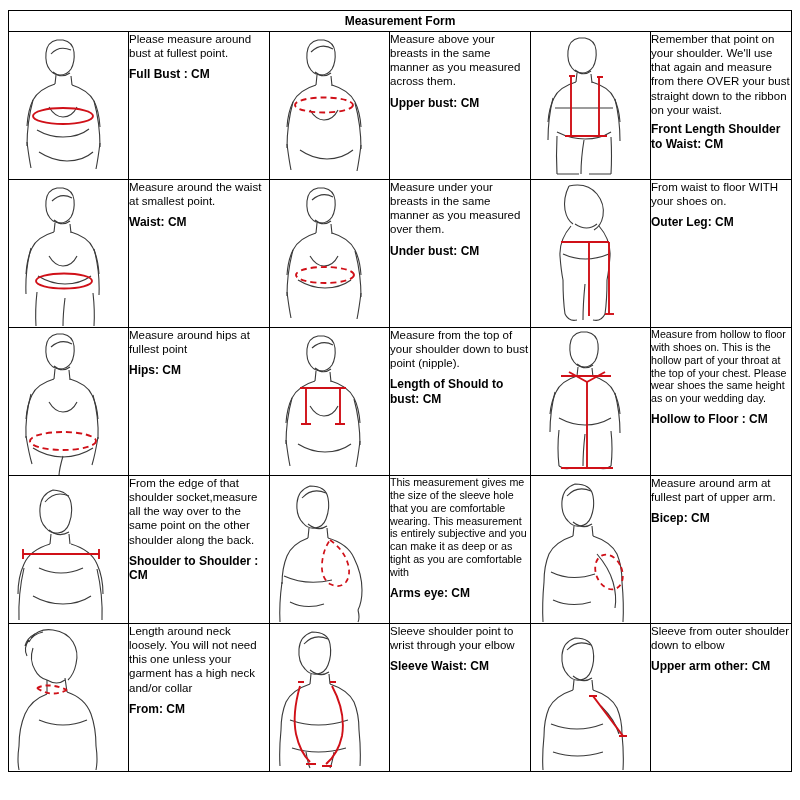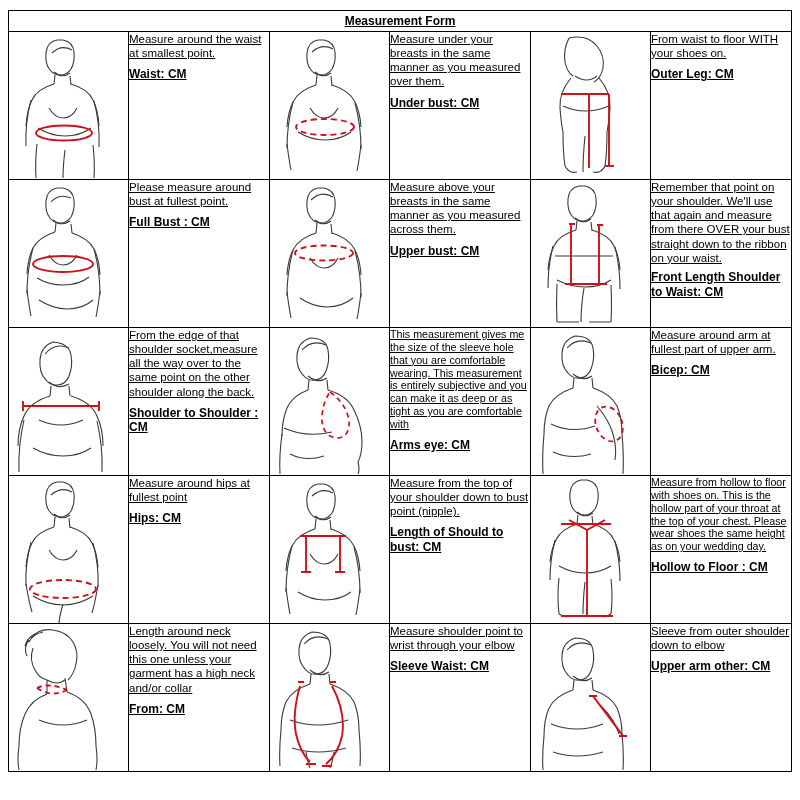--- a/index.html
+++ b/index.html
@@ -7,21 +7,20 @@
     margin: 0; padding: 0;
     width: 800px; height: 800px;
     background: #ffffff;
     font-family: "Liberation Sans", sans-serif;
   }
   #sheet {
     width: 800px; height: 800px;
     position: relative;
     background: #fff;
     padding: 10px 8px 8px 8px;
-    text-decoration: underline;
   }
   .title-bar {
     border: 1px solid #000;
     border-bottom: none;
     text-align: center;
     font-weight: bold;
     font-size: 12px;
     padding: 3px 0 3px 0;
     width: 100%;
   }
@@ -51,20 +50,96 @@
 </style>
 </head>
 <body>
 
 <div id="sheet">
 
   <div class="title-bar">Measurement Form</div>
 
   <table class="grid">
     <tbody>
+
+    <tr>
+      <td class="fig">
+        <svg width="120" height="148" viewBox="0 0 120 148">
+          <g fill="none" stroke="#3a3a3a" stroke-width="1.1">
+            <path d="M48 8 q-10 2 -11 13 q-1 11 4 17 q4 5 10 5 q7 0 11 -6 q4 -7 3 -17 q-1 -10 -11 -12 z"></path>
+            <path d="M42 22 q8 -9 20 -4"></path>
+            <path d="M44 40 q8 7 17 1"></path>
+            <path d="M47 43 l-1 9 M62 44 l1 9"></path>
+            <path d="M46 52 q-16 5 -22 16 q-5 10 -6 26 M63 53 q16 5 22 16 q5 10 6 26"></path>
+            <path d="M24 68 q-6 22 -6 46 M85 69 q6 22 6 46"></path>
+            <path d="M18 110 q2 16 4 26 M91 111 q-2 16 -4 26"></path>
+            <path d="M28 98 q12 7 26 7 q16 0 26 -8"></path>
+            <path d="M30 120 q14 9 28 9 q16 0 26 -9"></path>
+            <path d="M40 75 q6 10 14 10 q9 0 14 -10"></path>
+          </g>
+          <g fill="none" stroke="#d01018" stroke-width="1.9">
+            <ellipse cx="54" cy="84" rx="30" ry="8"></ellipse>
+          </g>
+        </svg>
+      </td>
+      <td class="txt">
+        <span class="para">Please measure around bust at fullest point.</span>
+        <span class="label">Full Bust :  CM</span>
+      </td>
+
+      <td class="fig">
+        <svg width="120" height="148" viewBox="0 0 120 148">
+          <g fill="none" stroke="#3a3a3a" stroke-width="1.1">
+            <path d="M48 8 q-10 2 -11 13 q-1 11 4 17 q4 5 10 5 q7 0 11 -6 q4 -7 3 -17 q-1 -10 -11 -12 z"></path>
+            <path d="M41 20 q10 -10 22 -3"></path>
+            <path d="M45 40 q8 7 16 1"></path>
+            <path d="M47 43 l-1 10 M61 44 l1 10"></path>
+            <path d="M46 53 q-17 5 -23 17 q-5 10 -6 25 M62 53 q17 5 23 17 q5 10 6 25"></path>
+            <path d="M23 70 q-6 22 -6 46 M85 71 q6 22 6 46"></path>
+            <path d="M17 112 q2 16 4 26 M91 113 q-2 16 -4 26"></path>
+            <path d="M30 118 q13 9 27 9 q15 0 26 -9"></path>
+            <path d="M40 78 q6 10 14 10 q9 0 14 -10"></path>
+          </g>
+          <g fill="none" stroke="#d01018" stroke-width="1.9">
+            <ellipse cx="54" cy="73" rx="29" ry="7.5" stroke-dasharray="6 4"></ellipse>
+          </g>
+        </svg>
+      </td>
+      <td class="txt">
+        <span class="para">Measure above your breasts in the same manner as you measured across them.</span>
+        <span class="label">Upper bust:  CM</span>
+      </td>
+
+      <td class="fig">
+        <svg width="120" height="148" viewBox="0 0 120 148">
+          <g fill="none" stroke="#3a3a3a" stroke-width="1.1">
+            <path d="M48 6 q-10 2 -11 13 q-1 11 4 17 q4 5 10 5 q7 0 11 -6 q4 -7 3 -17 q-1 -10 -11 -12 z"></path>
+            <path d="M44 38 q8 7 16 1"></path>
+            <path d="M46 41 l-1 9 M60 42 l1 9"></path>
+            <path d="M45 50 q-17 5 -22 16 q-5 10 -6 24 M61 50 q17 5 22 16 q5 10 6 24"></path>
+            <path d="M22 66 q-5 20 -5 42 M84 67 q5 20 5 42"></path>
+            <path d="M26 100 q14 7 28 7 q15 0 26 -7"></path>
+            <path d="M24 76 h58"></path>
+            <path d="M26 104 q-1 20 0 38 M80 105 q1 20 0 37"></path>
+            <path d="M53 108 q-3 18 -3 34"></path>
+            <path d="M26 142 h22 M58 142 h22"></path>
+          </g>
+          <g fill="none" stroke="#d01018" stroke-width="1.9">
+            <path d="M40 44 L40 104"></path>
+            <path d="M68 45 L68 104"></path>
+            <path d="M38 44 h6 M66 45 h6"></path>
+            <path d="M34 104 h42"></path>
+          </g>
+        </svg>
+      </td>
+      <td class="txt">
+        <span class="para">Remember that point on your shoulder. We'll use that again and measure from there OVER your bust straight down to the ribbon on your waist.</span>
+        <span class="label tight">Front Length Shoulder to Waist:  CM</span>
+      </td>
+    </tr>
 
     <tr>
       <td class="fig">
         <svg width="120" height="148" viewBox="0 0 120 148">
           <g fill="none" stroke="#3a3a3a" stroke-width="1.1">
             <path d="M48 8 q-10 2 -11 13 q-1 11 4 17 q4 5 10 5 q7 0 11 -6 q4 -7 3 -17 q-1 -10 -11 -12 z"></path>
             <path d="M43 21 q9 -9 20 -3"></path>
             <path d="M45 40 q8 7 16 1"></path>
             <path d="M46 43 l-1 9 M61 44 l1 9"></path>
             <path d="M45 52 q-17 5 -22 16 q-5 10 -6 26 M62 52 q17 5 22 16 q5 10 6 26"></path>
@@ -131,89 +206,91 @@
       <td class="txt">
         <span class="para">From waist to floor WITH your shoes on.</span>
         <span class="label">Outer Leg:  CM</span>
       </td>
     </tr>
 
     <tr>
       <td class="fig">
         <svg width="120" height="148" viewBox="0 0 120 148">
           <g fill="none" stroke="#3a3a3a" stroke-width="1.1">
+            <path d="M48 6 q-10 2 -11 13 q-1 11 4 17 q4 5 10 5 q7 0 11 -6 q4 -7 3 -17 q-1 -10 -11 -12 z"></path>
+            <path d="M42 19 q10 -9 21 -3"></path>
+            <path d="M45 38 q8 7 16 1"></path>
+            <path d="M46 41 l-1 10 M60 42 l1 10"></path>
+            <path d="M45 51 q-17 5 -22 16 q-5 10 -6 24 M61 51 q17 5 22 16 q5 10 6 24"></path>
+            <path d="M22 66 q-6 22 -5 44 M84 67 q6 22 5 44"></path>
+            <path d="M17 108 q3 18 6 28 M89 109 q-3 18 -6 28"></path>
+            <path d="M40 74 q6 10 14 10 q9 0 14 -10"></path>
+            <path d="M24 120 q14 9 30 9 q16 0 30 -9"></path>
+            <path d="M54 128 q-4 14 -4 20"></path>
+          </g>
+          <g fill="none" stroke="#d01018" stroke-width="1.9">
+            <ellipse cx="54" cy="113" rx="33" ry="9" stroke-dasharray="6 4"></ellipse>
+          </g>
+        </svg>
+      </td>
+      <td class="txt">
+        <span class="para">Measure around hips at fullest point</span>
+        <span class="label">Hips:  CM</span>
+      </td>
+
+      <td class="fig">
+        <svg width="120" height="148" viewBox="0 0 120 148">
+          <g fill="none" stroke="#3a3a3a" stroke-width="1.1">
             <path d="M48 8 q-10 2 -11 13 q-1 11 4 17 q4 5 10 5 q7 0 11 -6 q4 -7 3 -17 q-1 -10 -11 -12 z"></path>
-            <path d="M42 22 q8 -9 20 -4"></path>
-            <path d="M44 40 q8 7 17 1"></path>
-            <path d="M47 43 l-1 9 M62 44 l1 9"></path>
-            <path d="M46 52 q-16 5 -22 16 q-5 10 -6 26 M63 53 q16 5 22 16 q5 10 6 26"></path>
-            <path d="M24 68 q-6 22 -6 46 M85 69 q6 22 6 46"></path>
-            <path d="M18 110 q2 16 4 26 M91 111 q-2 16 -4 26"></path>
-            <path d="M28 98 q12 7 26 7 q16 0 26 -8"></path>
-            <path d="M30 120 q14 9 28 9 q16 0 26 -9"></path>
-            <path d="M40 75 q6 10 14 10 q9 0 14 -10"></path>
-          </g>
-          <g fill="none" stroke="#d01018" stroke-width="1.9">
-            <ellipse cx="54" cy="84" rx="30" ry="8"></ellipse>
-          </g>
-        </svg>
-      </td>
-      <td class="txt">
-        <span class="para">Please measure around bust at fullest point.</span>
-        <span class="label">Full Bust :  CM</span>
-      </td>
-
-      <td class="fig">
-        <svg width="120" height="148" viewBox="0 0 120 148">
-          <g fill="none" stroke="#3a3a3a" stroke-width="1.1">
-            <path d="M48 8 q-10 2 -11 13 q-1 11 4 17 q4 5 10 5 q7 0 11 -6 q4 -7 3 -17 q-1 -10 -11 -12 z"></path>
-            <path d="M41 20 q10 -10 22 -3"></path>
+            <path d="M42 20 q10 -9 21 -3"></path>
             <path d="M45 40 q8 7 16 1"></path>
-            <path d="M47 43 l-1 10 M61 44 l1 10"></path>
-            <path d="M46 53 q-17 5 -23 17 q-5 10 -6 25 M62 53 q17 5 23 17 q5 10 6 25"></path>
-            <path d="M23 70 q-6 22 -6 46 M85 71 q6 22 6 46"></path>
-            <path d="M17 112 q2 16 4 26 M91 113 q-2 16 -4 26"></path>
-            <path d="M30 118 q13 9 27 9 q15 0 26 -9"></path>
+            <path d="M46 43 l-1 10 M60 44 l1 10"></path>
+            <path d="M45 53 q-17 5 -23 17 q-5 10 -6 25 M61 53 q17 5 23 17 q5 10 6 25"></path>
+            <path d="M22 70 q-6 22 -6 46 M84 71 q6 22 6 46"></path>
+            <path d="M16 112 q2 16 4 26 M90 113 q-2 16 -4 26"></path>
             <path d="M40 78 q6 10 14 10 q9 0 14 -10"></path>
-          </g>
-          <g fill="none" stroke="#d01018" stroke-width="1.9">
-            <ellipse cx="54" cy="73" rx="29" ry="7.5" stroke-dasharray="6 4"></ellipse>
-          </g>
-        </svg>
-      </td>
-      <td class="txt">
-        <span class="para">Measure above your breasts in the same manner as you measured across them.</span>
-        <span class="label">Upper bust:  CM</span>
-      </td>
-
-      <td class="fig">
-        <svg width="120" height="148" viewBox="0 0 120 148">
-          <g fill="none" stroke="#3a3a3a" stroke-width="1.1">
-            <path d="M48 6 q-10 2 -11 13 q-1 11 4 17 q4 5 10 5 q7 0 11 -6 q4 -7 3 -17 q-1 -10 -11 -12 z"></path>
-            <path d="M44 38 q8 7 16 1"></path>
-            <path d="M46 41 l-1 9 M60 42 l1 9"></path>
-            <path d="M45 50 q-17 5 -22 16 q-5 10 -6 24 M61 50 q17 5 22 16 q5 10 6 24"></path>
-            <path d="M22 66 q-5 20 -5 42 M84 67 q5 20 5 42"></path>
-            <path d="M26 100 q14 7 28 7 q15 0 26 -7"></path>
-            <path d="M24 76 h58"></path>
-            <path d="M26 104 q-1 20 0 38 M80 105 q1 20 0 37"></path>
-            <path d="M53 108 q-3 18 -3 34"></path>
-            <path d="M26 142 h22 M58 142 h22"></path>
-          </g>
-          <g fill="none" stroke="#d01018" stroke-width="1.9">
-            <path d="M40 44 L40 104"></path>
-            <path d="M68 45 L68 104"></path>
-            <path d="M38 44 h6 M66 45 h6"></path>
-            <path d="M34 104 h42"></path>
-          </g>
-        </svg>
-      </td>
-      <td class="txt">
-        <span class="para">Remember that point on your shoulder. We'll use that again and measure from there OVER your bust straight down to the ribbon on your waist.</span>
-        <span class="label tight">Front Length Shoulder to Waist:  CM</span>
+            <path d="M28 116 q13 8 27 8 q15 0 26 -8"></path>
+          </g>
+          <g fill="none" stroke="#d01018" stroke-width="1.9">
+            <path d="M30 60 h46"></path>
+            <path d="M36 60 L36 96"></path>
+            <path d="M70 61 L70 96"></path>
+            <path d="M31 96 h10 M65 96 h10"></path>
+          </g>
+        </svg>
+      </td>
+      <td class="txt">
+        <span class="para">Measure from the top of your shoulder down to bust point (nipple).</span>
+        <span class="label">Length of Should to bust:  CM</span>
+      </td>
+
+      <td class="fig">
+        <svg width="120" height="148" viewBox="0 0 120 148">
+          <g fill="none" stroke="#3a3a3a" stroke-width="1.1">
+            <path d="M50 4 q-10 2 -11 13 q-1 11 4 17 q4 5 10 5 q7 0 11 -6 q4 -7 3 -17 q-1 -10 -11 -12 z"></path>
+            <path d="M46 36 q8 7 16 1"></path>
+            <path d="M47 39 l-1 9 M61 40 l1 9"></path>
+            <path d="M46 48 q-16 5 -21 16 q-5 10 -6 22 M62 48 q16 5 21 16 q5 10 6 22"></path>
+            <path d="M24 64 q-5 20 -5 40 M84 65 q5 20 5 40"></path>
+            <path d="M28 90 q13 7 26 7 q14 0 26 -7"></path>
+            <path d="M28 102 q-2 18 0 36 M80 103 q2 18 0 35"></path>
+            <path d="M54 106 q-2 18 -2 32"></path>
+            <path d="M28 138 q6 4 12 2 M80 138 q-6 4 -12 2"></path>
+          </g>
+          <g fill="none" stroke="#d01018" stroke-width="1.9">
+            <path d="M30 48 h50"></path>
+            <path d="M38 44 L56 54 L74 44"></path>
+            <path d="M56 54 L56 140"></path>
+            <path d="M30 140 h52"></path>
+          </g>
+        </svg>
+      </td>
+      <td class="txt narrow">
+        <span class="para">Measure from hollow to floor with shoes on. This is the hollow part of your throat at the top of your chest. Please wear shoes the same height as on your wedding day.</span>
+        <span class="label">Hollow to Floor :  CM</span>
       </td>
     </tr>
 
     <tr>
       <td class="fig">
         <svg width="120" height="148" viewBox="0 0 120 148">
           <g fill="none" stroke="#3a3a3a" stroke-width="1.1">
             <path d="M44 14 q-12 4 -13 18 q-1 13 6 20 q5 6 12 5 q8 -1 11 -9 q4 -10 2 -21 q-2 -12 -18 -13 z"></path>
             <path d="M36 26 q10 -12 24 -6"></path>
             <path d="M40 54 q10 8 20 2"></path>
@@ -279,98 +356,20 @@
       <td class="txt">
         <span class="para">Measure around arm at fullest part of upper arm.</span>
         <span class="label">Bicep:  CM</span>
       </td>
     </tr>
 
     <tr>
       <td class="fig">
         <svg width="120" height="148" viewBox="0 0 120 148">
           <g fill="none" stroke="#3a3a3a" stroke-width="1.1">
-            <path d="M48 6 q-10 2 -11 13 q-1 11 4 17 q4 5 10 5 q7 0 11 -6 q4 -7 3 -17 q-1 -10 -11 -12 z"></path>
-            <path d="M42 19 q10 -9 21 -3"></path>
-            <path d="M45 38 q8 7 16 1"></path>
-            <path d="M46 41 l-1 10 M60 42 l1 10"></path>
-            <path d="M45 51 q-17 5 -22 16 q-5 10 -6 24 M61 51 q17 5 22 16 q5 10 6 24"></path>
-            <path d="M22 66 q-6 22 -5 44 M84 67 q6 22 5 44"></path>
-            <path d="M17 108 q3 18 6 28 M89 109 q-3 18 -6 28"></path>
-            <path d="M40 74 q6 10 14 10 q9 0 14 -10"></path>
-            <path d="M24 120 q14 9 30 9 q16 0 30 -9"></path>
-            <path d="M54 128 q-4 14 -4 20"></path>
-          </g>
-          <g fill="none" stroke="#d01018" stroke-width="1.9">
-            <ellipse cx="54" cy="113" rx="33" ry="9" stroke-dasharray="6 4"></ellipse>
-          </g>
-        </svg>
-      </td>
-      <td class="txt">
-        <span class="para">Measure around hips at fullest point</span>
-        <span class="label">Hips:  CM</span>
-      </td>
-
-      <td class="fig">
-        <svg width="120" height="148" viewBox="0 0 120 148">
-          <g fill="none" stroke="#3a3a3a" stroke-width="1.1">
-            <path d="M48 8 q-10 2 -11 13 q-1 11 4 17 q4 5 10 5 q7 0 11 -6 q4 -7 3 -17 q-1 -10 -11 -12 z"></path>
-            <path d="M42 20 q10 -9 21 -3"></path>
-            <path d="M45 40 q8 7 16 1"></path>
-            <path d="M46 43 l-1 10 M60 44 l1 10"></path>
-            <path d="M45 53 q-17 5 -23 17 q-5 10 -6 25 M61 53 q17 5 23 17 q5 10 6 25"></path>
-            <path d="M22 70 q-6 22 -6 46 M84 71 q6 22 6 46"></path>
-            <path d="M16 112 q2 16 4 26 M90 113 q-2 16 -4 26"></path>
-            <path d="M40 78 q6 10 14 10 q9 0 14 -10"></path>
-            <path d="M28 116 q13 8 27 8 q15 0 26 -8"></path>
-          </g>
-          <g fill="none" stroke="#d01018" stroke-width="1.9">
-            <path d="M30 60 h46"></path>
-            <path d="M36 60 L36 96"></path>
-            <path d="M70 61 L70 96"></path>
-            <path d="M31 96 h10 M65 96 h10"></path>
-          </g>
-        </svg>
-      </td>
-      <td class="txt">
-        <span class="para">Measure from the top of your shoulder down to bust point (nipple).</span>
-        <span class="label">Length of Should to bust:  CM</span>
-      </td>
-
-      <td class="fig">
-        <svg width="120" height="148" viewBox="0 0 120 148">
-          <g fill="none" stroke="#3a3a3a" stroke-width="1.1">
-            <path d="M50 4 q-10 2 -11 13 q-1 11 4 17 q4 5 10 5 q7 0 11 -6 q4 -7 3 -17 q-1 -10 -11 -12 z"></path>
-            <path d="M46 36 q8 7 16 1"></path>
-            <path d="M47 39 l-1 9 M61 40 l1 9"></path>
-            <path d="M46 48 q-16 5 -21 16 q-5 10 -6 22 M62 48 q16 5 21 16 q5 10 6 22"></path>
-            <path d="M24 64 q-5 20 -5 40 M84 65 q5 20 5 40"></path>
-            <path d="M28 90 q13 7 26 7 q14 0 26 -7"></path>
-            <path d="M28 102 q-2 18 0 36 M80 103 q2 18 0 35"></path>
-            <path d="M54 106 q-2 18 -2 32"></path>
-            <path d="M28 138 q6 4 12 2 M80 138 q-6 4 -12 2"></path>
-          </g>
-          <g fill="none" stroke="#d01018" stroke-width="1.9">
-            <path d="M30 48 h50"></path>
-            <path d="M38 44 L56 54 L74 44"></path>
-            <path d="M56 54 L56 140"></path>
-            <path d="M30 140 h52"></path>
-          </g>
-        </svg>
-      </td>
-      <td class="txt narrow">
-        <span class="para">Measure from hollow to floor with shoes on. This is the hollow part of your throat at the top of your chest. Please wear shoes the same height as on your wedding day.</span>
-        <span class="label">Hollow to Floor :  CM</span>
-      </td>
-    </tr>
-
-    <tr>
-      <td class="fig">
-        <svg width="120" height="148" viewBox="0 0 120 148">
-          <g fill="none" stroke="#3a3a3a" stroke-width="1.1">
             <path d="M22 14 q8 -10 22 -8 q14 2 20 12 q6 10 3 22 q-2 10 -8 16"></path>
             <path d="M20 16 q-6 8 -2 16 M26 10 q-8 4 -10 12 M34 8 q-10 2 -14 10"></path>
             <path d="M24 24 q-4 12 2 22 q4 8 12 10"></path>
             <path d="M38 56 q10 6 18 0"></path>
             <path d="M38 56 l0 14 M56 54 l2 14"></path>
             <path d="M38 70 q-16 6 -22 20 q-6 14 -6 32 M58 68 q18 6 24 22 q5 14 5 32"></path>
             <path d="M10 122 q-2 14 0 24 M87 122 q2 14 0 24"></path>
             <path d="M30 96 q24 10 48 0"></path>
           </g>
           <g fill="none" stroke="#d01018" stroke-width="1.9">
@@ -399,21 +398,21 @@
           </g>
           <g fill="none" stroke="#d01018" stroke-width="1.9">
             <path d="M30 62 Q22 90 26 110 Q30 128 40 138"></path>
             <path d="M62 62 Q76 88 72 112 Q68 130 56 140"></path>
             <path d="M28 58 h6 M60 58 h6"></path>
             <path d="M36 140 h10 M52 142 h10"></path>
           </g>
         </svg>
       </td>
       <td class="txt">
-        <span class="para">Measure shoulder point to wrist through your elbow</span>
+        <span class="para">Sleeve shoulder point to wrist through your elbow</span>
         <span class="label">Sleeve Waist:  CM</span>
       </td>
 
       <td class="fig">
         <svg width="120" height="148" viewBox="0 0 120 148">
           <g fill="none" stroke="#3a3a3a" stroke-width="1.1">
             <path d="M44 14 q-12 4 -13 17 q-1 13 6 20 q5 6 12 5 q8 -1 11 -9 q4 -10 2 -21 q-2 -12 -18 -12 z"></path>
             <path d="M36 26 q10 -11 24 -5"></path>
             <path d="M42 52 q10 8 19 2"></path>
             <path d="M43 56 l-1 10 M61 56 l1 10"></path>

